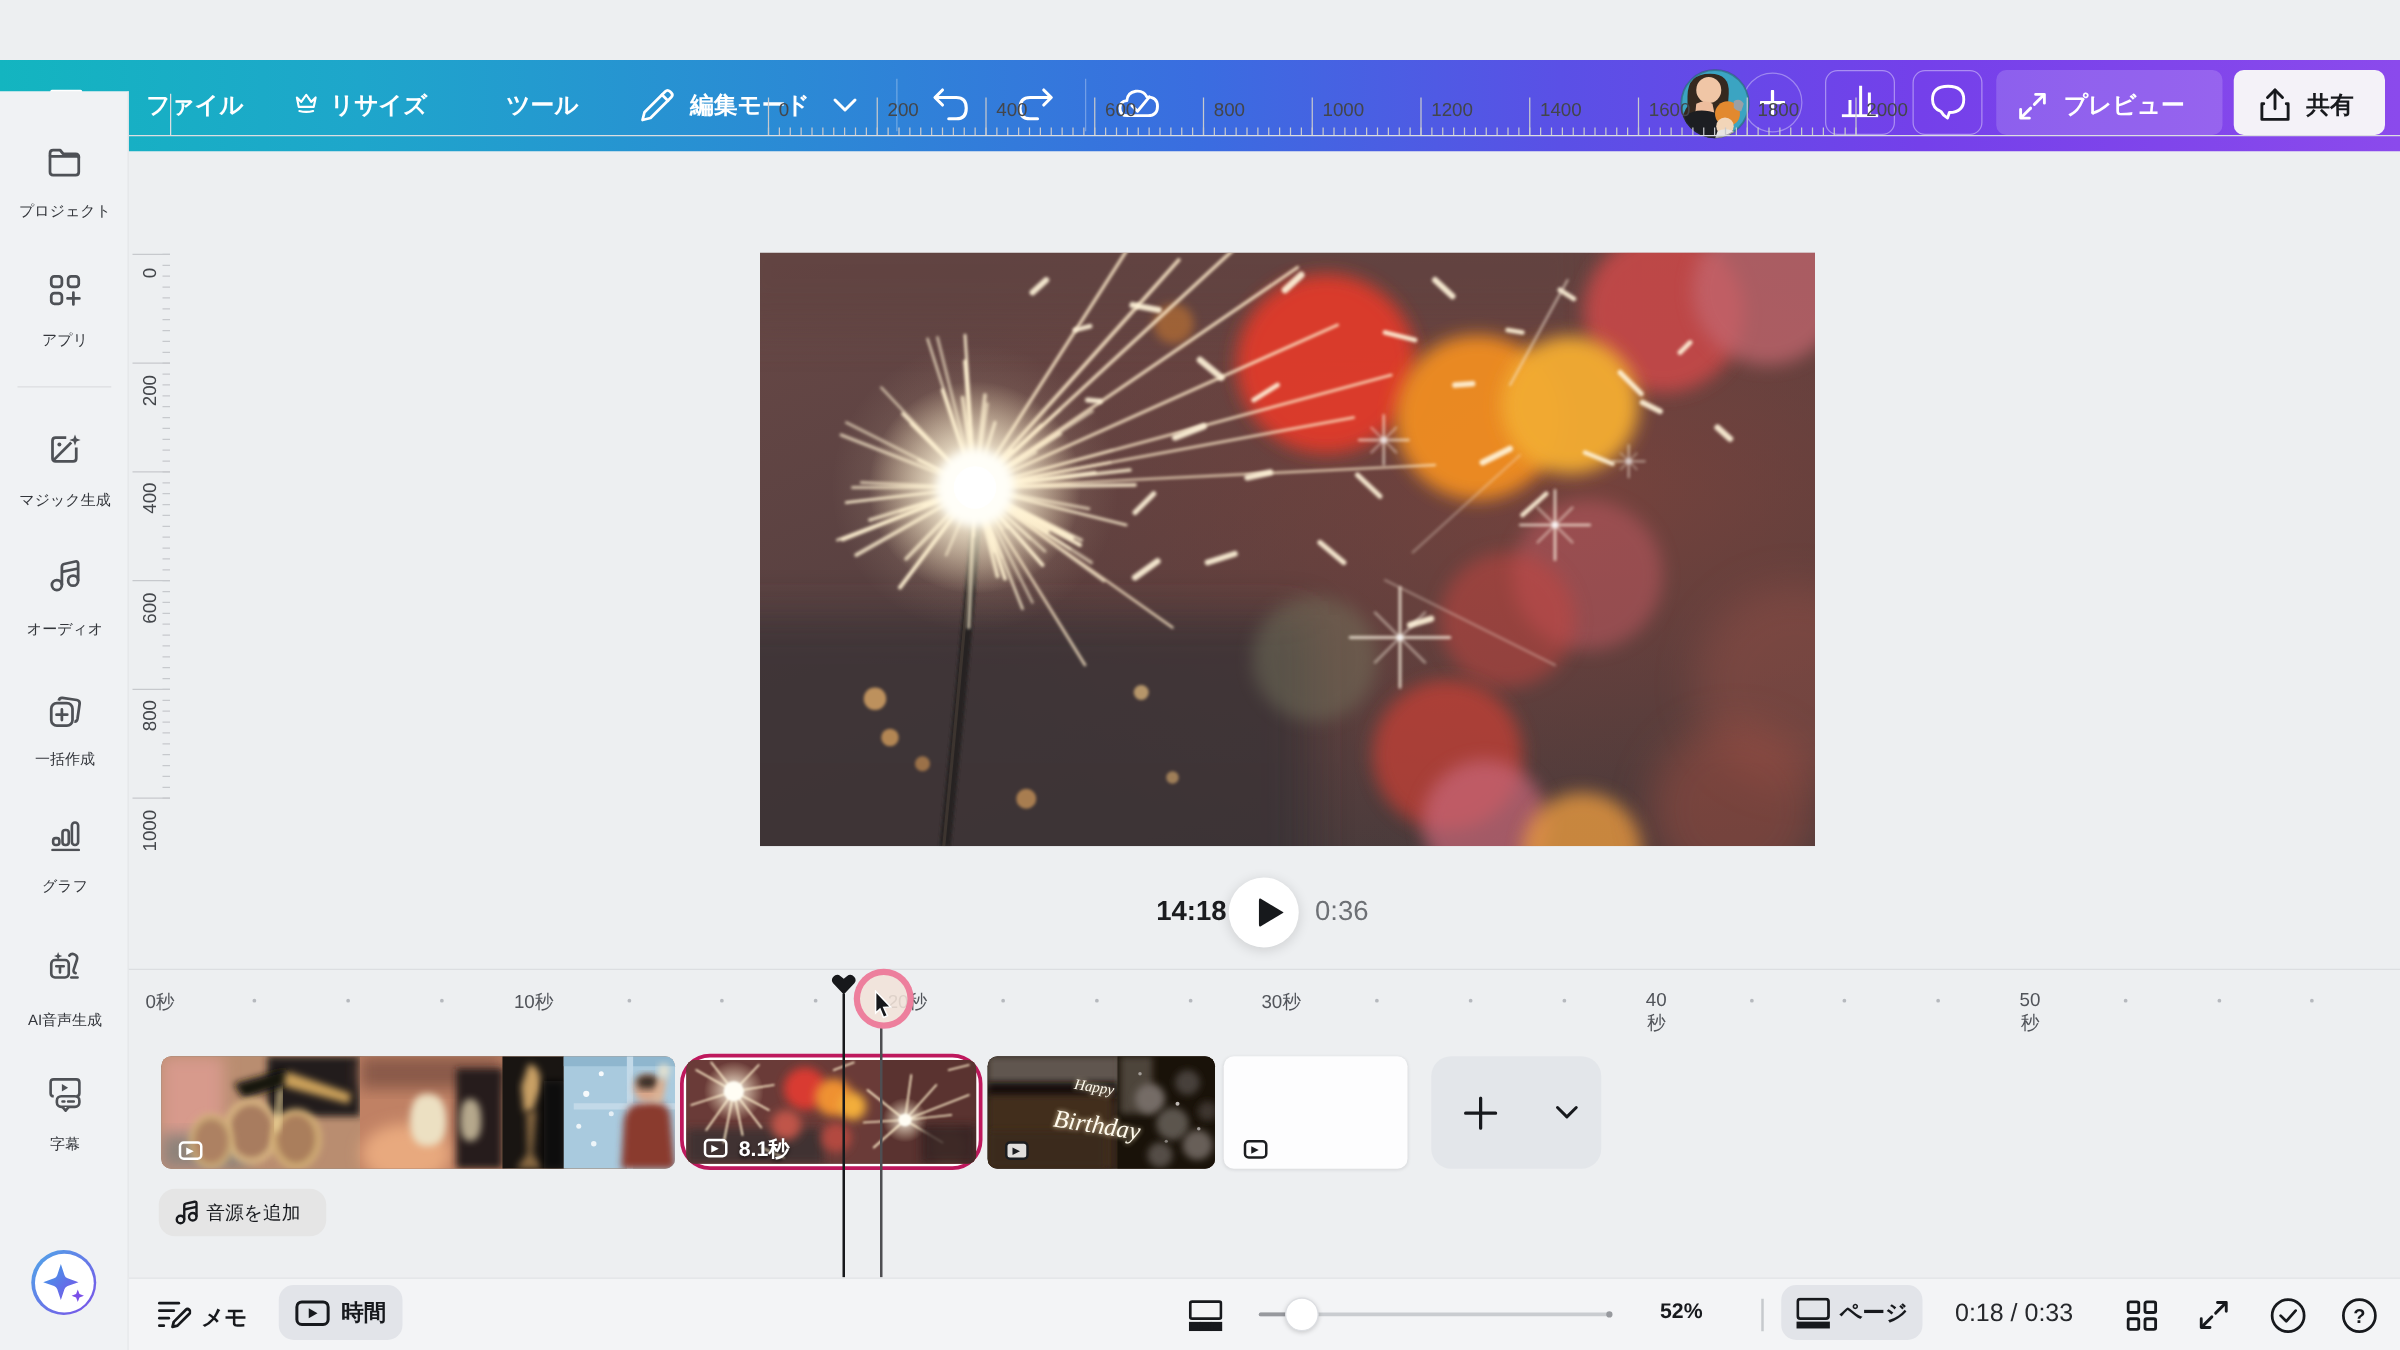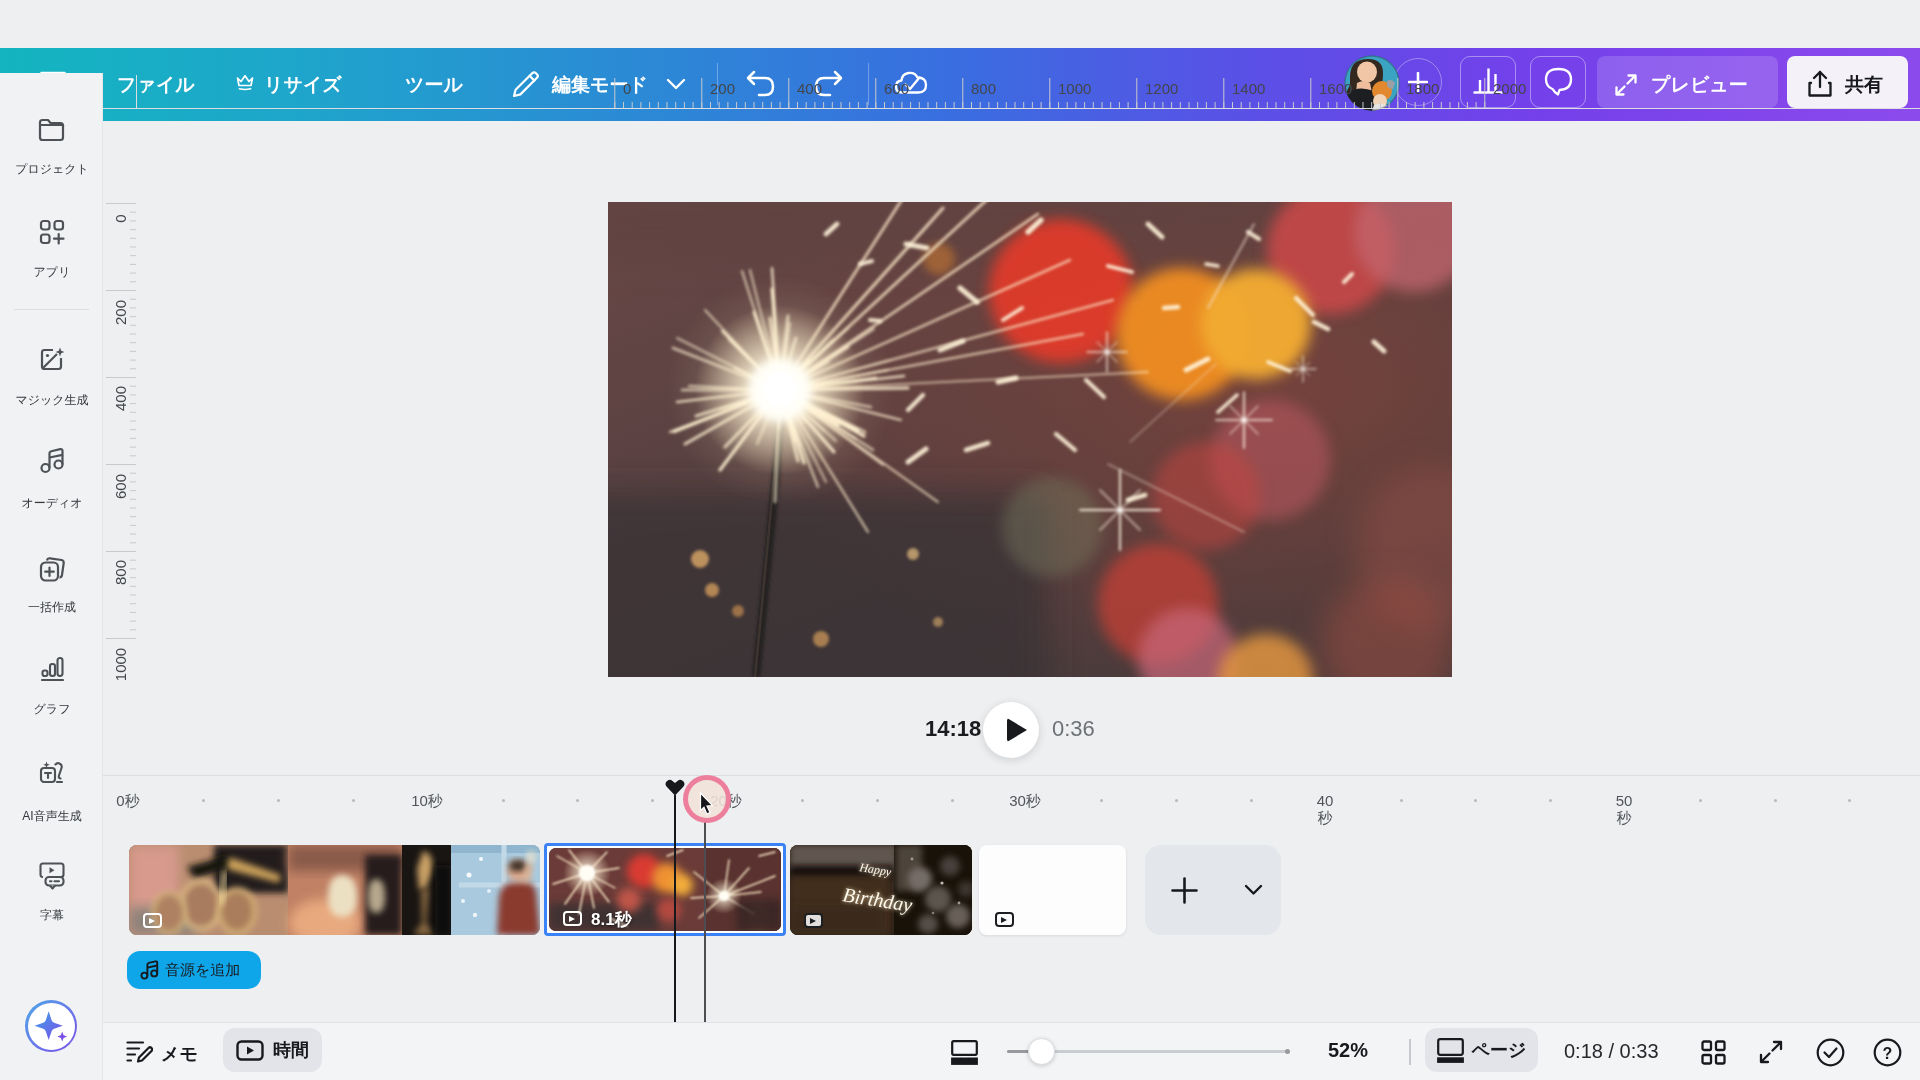--- a/index.html
+++ b/index.html
@@ -542,21 +542,21 @@
         <circle cx="346" cy="70" r="2.2" fill="#fff" opacity="0.8"></circle>
         <circle cx="360" cy="46" r="2" fill="#fff" opacity="0.7"></circle>
 <path d="M368 90 L370 52 Q372 40 381 38 L392 36 Q404 36 407 46 L411 90 Z" fill="#8a3a2f" filter="url(#cb3)"></path>
 <circle cx="389" cy="26" r="11" fill="#d8a588" filter="url(#cb3)"></circle>
 <path d="M380 18 Q389 12 398 18 L396 26 L382 26 Z" fill="#3a2e26" filter="url(#cb3)"></path>
 <path d="M393 36 L399 16 L404 17 L400 38 Z" fill="#e0b290" filter="url(#cb3)"></path>
 <path d="M398 8 Q403 4 407 10 L404 18 L398 16 Z" fill="#e8e2ce" filter="url(#cb3)"></path>
 </svg>
 <div class="vbadge-w" style="left:14px;top:68px"></div>
 </div>
-<div class="abs" style="left:544px;top:843px;width:242px;height:93px;border:3px solid #3b82f6;background:#fff;border-radius:4px">
+<div class="abs" style="left:544px;top:843px;width:242px;height:93px;border:3px solid #be185d;background:#fff;border-radius:24px">
 <div class="abs" style="left:2px;top:2px;width:232px;height:83px;border-radius:7px;overflow:hidden;background:#5f3634">
 <svg width="232" height="83" viewBox="0 0 232 83">
 <defs>
  <filter id="c2b" x="-40%" y="-40%" width="180%" height="180%">
               <feGaussianBlur stdDeviation="4"></feGaussianBlur>
             </filter>
  <filter id="c2s" x="-40%" y="-40%" width="180%" height="180%">
               <feGaussianBlur stdDeviation="1"></feGaussianBlur>
             </filter>
  <radialGradient id="c2g" cx="0.5" cy="0.5" r="0.5">
@@ -654,21 +654,21 @@
 <div class="vbadge-d" style="left:16px;top:67px;background:none"></div>
 </div>
 <div class="abs" style="left:1145px;top:845px;width:136px;height:90px;background:#e3e6ea;border-radius:16px">
 <svg class="abs" style="left:26px;top:32px" width="27" height="27" viewBox="0 0 27 27">
       <path d="M13.5 1.5 V25.5 M1.5 13.5 H25.5" stroke="#17191d" stroke-width="2.6" stroke-linecap="round"></path>
     </svg>
 <svg class="abs" style="left:99px;top:39px" width="19" height="12" viewBox="0 0 19 12">
       <path d="M2 2 L9.5 9.5 L17 2" stroke="#17191d" stroke-width="2.4" fill="none" stroke-linecap="round" stroke-linejoin="round"></path>
     </svg>
 </div>
-<div class="abs" style="left:127px;top:951px;width:134px;height:38px;background:#0ea5e9;border-radius:13px">
+<div class="abs" style="left:127px;top:951px;width:134px;height:38px;background:#e5e5e5;border-radius:13px">
 <svg class="abs" style="left:13px;top:9px" width="19" height="20" viewBox="0 0 19 20">
 <g fill="none" stroke="#17191d" stroke-width="1.9">
         <circle cx="4.4" cy="15.6" r="3"></circle>
         <circle cx="14.2" cy="13.4" r="3"></circle>
         <path d="M7.4 15.6 V4.6 Q7.4 3.2 8.8 2.9 L15.6 1.4 Q17.2 1.1 17.2 2.7 V13.4"></path>
         <path d="M7.4 7.6 L17.2 5.5"></path>
       </g>
 </svg>
 <div class="abs" style="left:38px;top:10px;font-size:15px;color:#1a1c20">音源を追加</div>
 </div>
@@ -703,21 +703,21 @@
 <rect x="1.2" y="1.2" width="24.6" height="13.6" rx="1.5"></rect>
 <rect x="1.2" y="18.6" width="7" height="5.2" fill="#17191d"></rect>
 <rect x="10" y="18.6" width="7" height="5.2" fill="#17191d"></rect>
 <rect x="18.8" y="18.6" width="7" height="5.2" fill="#17191d"></rect>
 </g>
   </svg>
 <div class="abs" style="left:1007px;top:1050px;width:282px;height:3px;border-radius:2px;background:#c9ccd0"></div>
 <div class="abs" style="left:1007px;top:1050px;width:34px;height:3px;border-radius:2px;background:#97999e"></div>
 <div class="abs" style="left:1285px;top:1049px;width:5px;height:5px;border-radius:50%;background:#97999e"></div>
 <div class="abs" style="left:1028px;top:1038px;width:27px;height:27px;border-radius:50%;background:#fff;border:1px solid #dcdee2;box-shadow:0 1px 4px rgba(0,0,0,0.18)"></div>
-<div class="abs" style="left:1328px;top:1039px;font-size:20px;font-weight:700;color:#17191d">52%</div>
+<div class="abs" style="left:1328px;top:1039px;font-size:17px;font-weight:700;color:#17191d">52%</div>
 <div class="abs" style="left:1409px;top:1039px;width:1.5px;height:26px;background:#c6c9cd"></div>
 <div class="bb-btn" style="left:1425px;width:113px">
 <svg width="27" height="25" viewBox="0 0 27 25" style="margin-right:8px">
 <g fill="none" stroke="#17191d" stroke-width="2.2">
 <rect x="1.2" y="1.2" width="24.6" height="15.6" rx="2"></rect>
 <rect x="1.2" y="20.4" width="24.6" height="3.4" fill="#17191d"></rect>
 </g>
     </svg>ページ</div>
 <div class="abs" style="left:1564px;top:1040px;font-size:20px;color:#26282c">0:18 / 0:33</div>
 <svg class="abs" style="left:1701px;top:1040px" width="25" height="25" viewBox="0 0 25 25">

